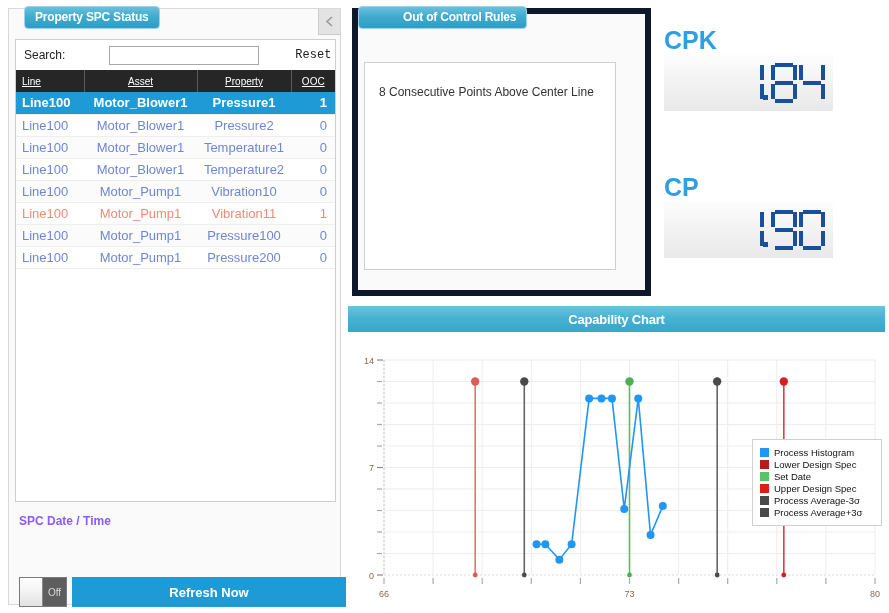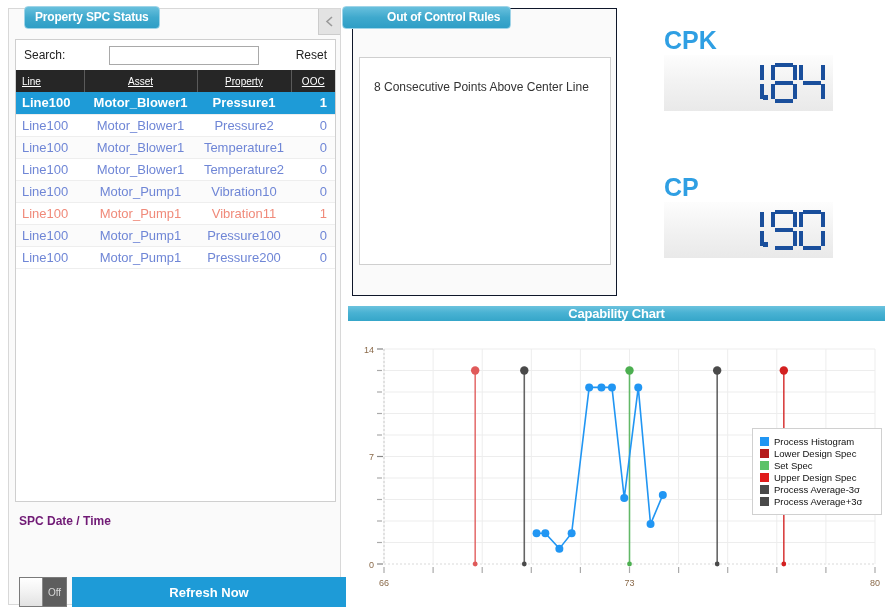--- a/index.html
+++ b/index.html
@@ -73,20 +73,21 @@
     font-size: 11px;
     padding: 1px 3px;
     outline: none;
     font-family: "Liberation Sans", sans-serif;
   }
   .reset-link {
     margin-left: auto;
     font-size: 12px;
     color: #222;
     cursor: pointer;
+    font-family: Liberation Mono, monospace;
   }
 
   table.spc { width: 100%; border-collapse: collapse; table-layout: fixed; }
   table.spc thead th {
     background: #262626;
     color: #fff;
     font-size: 10px;
     font-weight: normal;
     text-align: center;
     height: 22px;
@@ -118,21 +119,21 @@
 
   .col-w-line { width: 68px; }
   .col-w-asset { width: 113px; }
   .col-w-prop  { width: 94px; }
   .col-w-ooc   { width: 44px; }
 
   .date-section {
     position: absolute;
     left: 10px; top: 505px; width: 316px;
   }
-  .date-label { font-size: 12px; font-weight: bold; color: #701a75; margin-bottom: 7px; }
+  .date-label { font-size: 12px; font-weight: bold; color: #8b5cf6; margin-bottom: 7px; }
   .date-field {
     height: 25px;
     border: 1px solid #b5b5b5;
     background: #fff;
     display: flex; align-items: center;
     padding: 0 4px;
   }
   .cal-icon { width: 15px; height: 15px; margin: 0 7px 0 3px; flex: none; }
   .date-value { font-size: 12px; color: #333; flex: 1; }
   .date-clear {
@@ -175,23 +176,23 @@
     font-weight: bold;
     border: none;
     cursor: pointer;
     font-family: "Liberation Sans", sans-serif;
   }
 
   
   .panel-ooc {
     position: absolute;
     left: 352px; top: 8px;
-    width: 265px; height: 288px;
+    width: 299px; height: 288px;
     background: #fafafa;
-    border: 1px solid #0f172a;
+    border: 6px solid #0f172a;
   }
   .ooc-box {
     position: absolute;
     left: 6px; top: 48px;
     width: 252px; height: 208px;
     background: #fff;
     border: 1px solid #cfcfcf;
   }
   .ooc-text {
     font-size: 12px;
@@ -237,21 +238,21 @@
   .seg.f { left: 0; top: 2px; }
   .seg.e { left: 0; top: 21px; }
 
   
   .chart-panel {
     position: absolute;
     left: 348px; top: 306px;
     width: 537px; height: 302px;
   }
   .chart-title {
-    height: 15px;
+    height: 26px;
     background: linear-gradient(to bottom,#6cc3de 0%,#49b2d3 45%,#35a6c9 100%);
     color: #fff;
     font-size: 13px;
     font-weight: bold;
     display: flex; align-items: center; justify-content: center;
     letter-spacing: -0.2px;
   }
   .chart-area { position: relative; width: 537px; height: 279px; background: #fff; }
   .chart-svg { position: absolute; left: 0; top: 0; }
 
@@ -362,21 +363,21 @@
     </div>
   </div>
 
   <div class="pill" style="left:24px; top:6px;">Property SPC Status</div>
 
   <div class="panel-ooc">
     <div class="ooc-box">
       <div class="ooc-text">8 Consecutive Points Above Center Line</div>
     </div>
   </div>
-  <div class="pill" style="left:342px; top:6px;padding-left:44px;">Out of Control Rules</div>
+  <div class="pill" style="left:358px; top:6px;padding-left:44px;">Out of Control Rules</div>
 
   <div class="gauge" style="left:664px; top:28px;">
     <div class="gauge-label">CPK</div>
     <div class="gauge-screen">
       <div class="seg-row" id="cpk-digits">
           <span class="seg-digit">
             <span class="seg h a off"></span>
             <span class="seg v b"></span>
             <span class="seg v c"></span>
             <span class="seg h d off"></span>
@@ -530,21 +531,21 @@
           <div class="legend-item">
             <span class="legend-swatch" style="background: rgb(33, 150, 243);"></span>
             <span class="legend-text">Process Histogram</span>
           </div>
           <div class="legend-item">
             <span class="legend-swatch" style="background: rgb(181, 27, 27);"></span>
             <span class="legend-text">Lower Design Spec</span>
           </div>
           <div class="legend-item">
             <span class="legend-swatch" style="background: rgb(92, 194, 104);"></span>
-            <span class="legend-text">Set Spec</span>
+            <span class="legend-text">Set Date</span>
           </div>
           <div class="legend-item">
             <span class="legend-swatch" style="background: rgb(224, 27, 27);"></span>
             <span class="legend-text">Upper Design Spec</span>
           </div>
           <div class="legend-item">
             <span class="legend-swatch" style="background: rgb(74, 74, 74);"></span>
             <span class="legend-text">Process Average-3σ</span>
           </div>
           <div class="legend-item">

